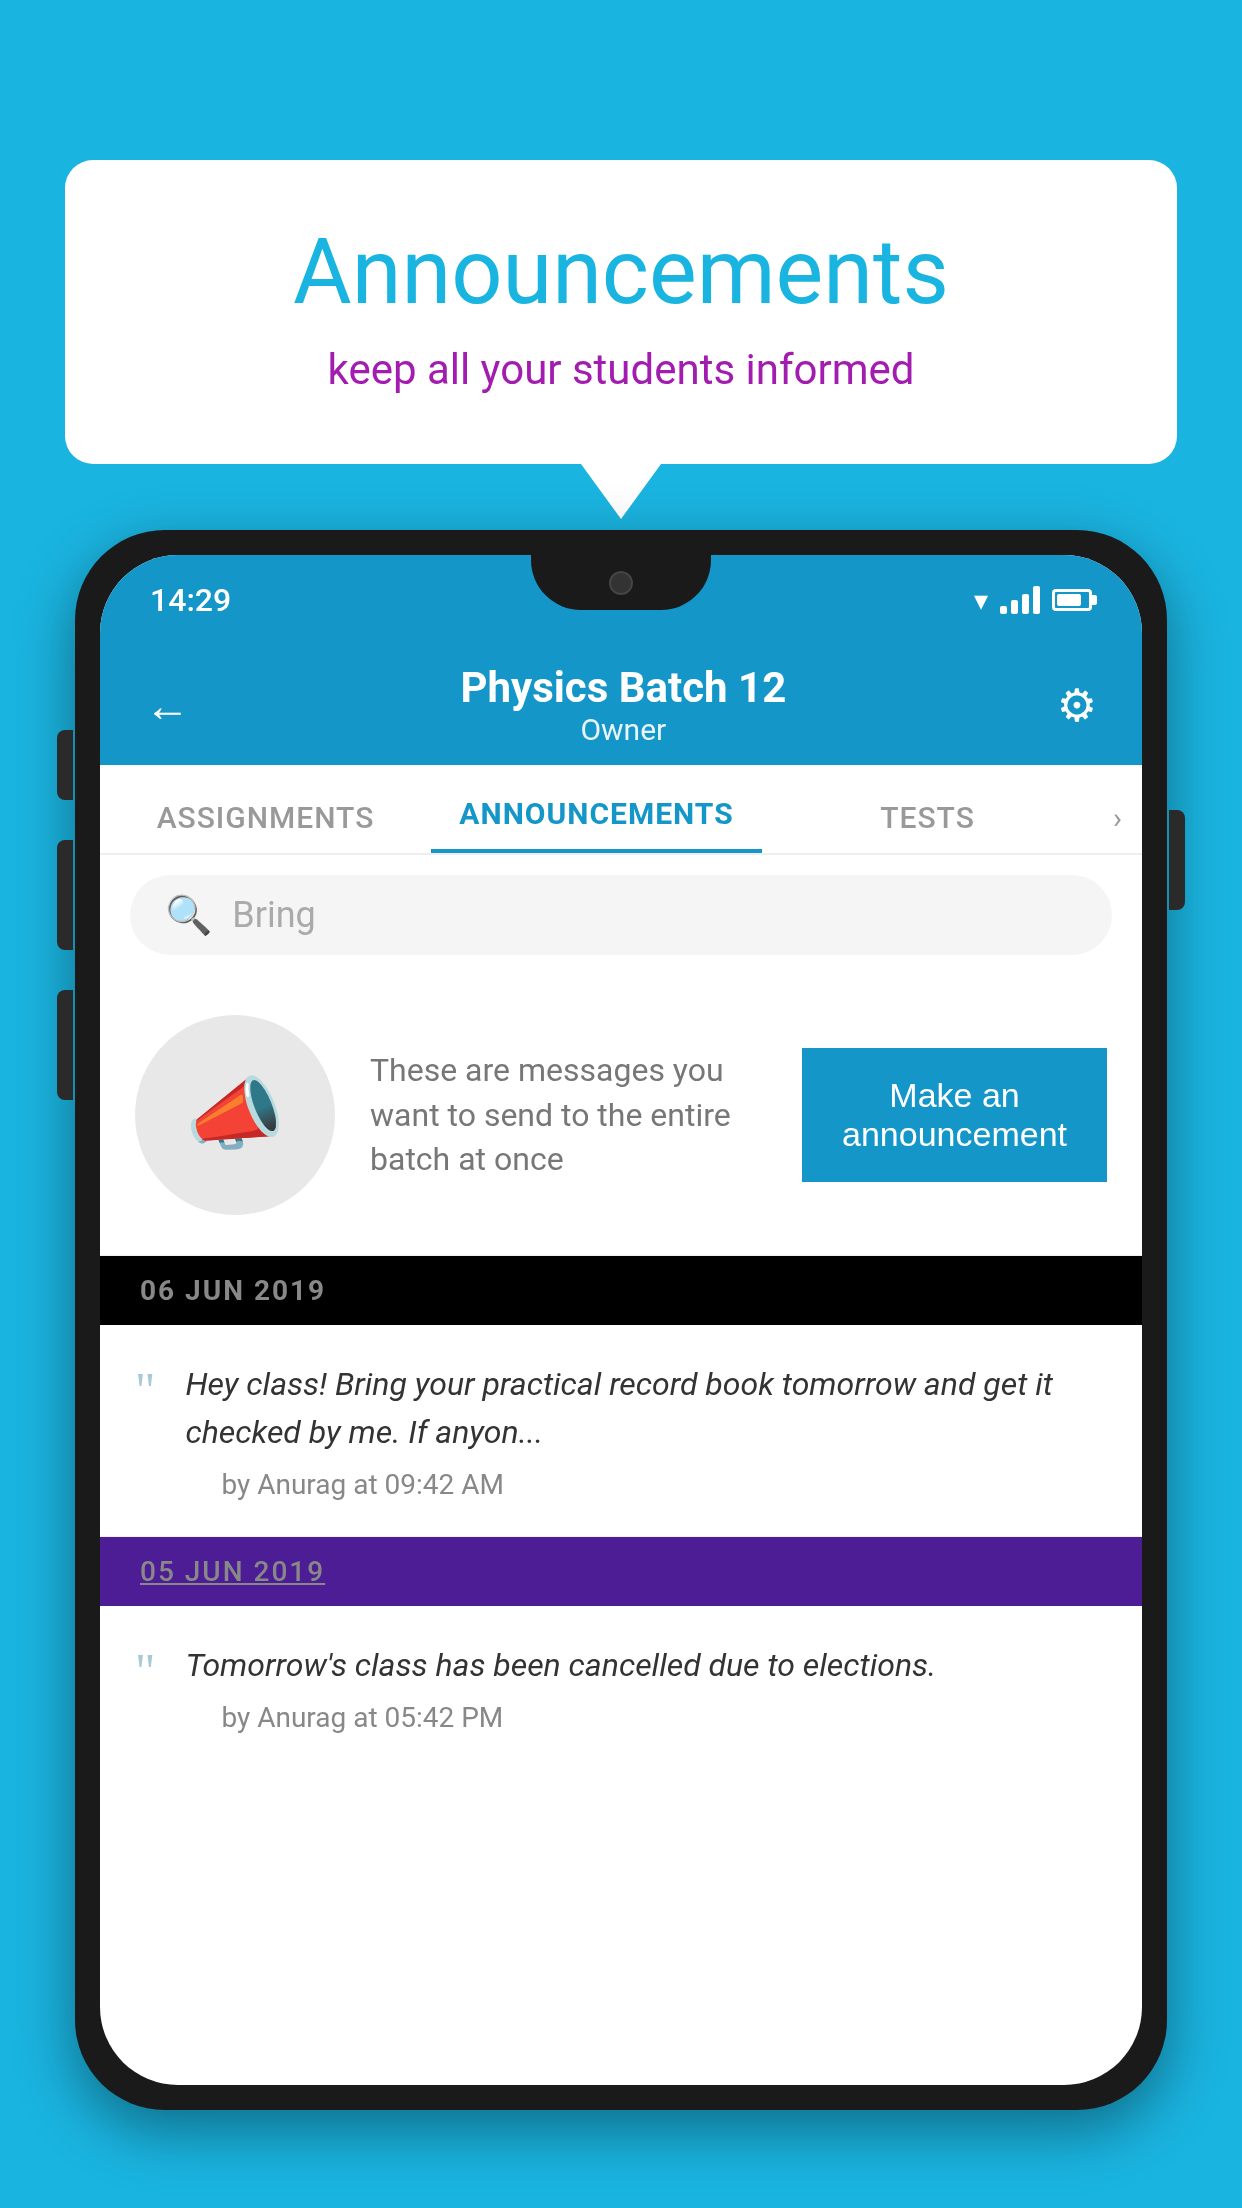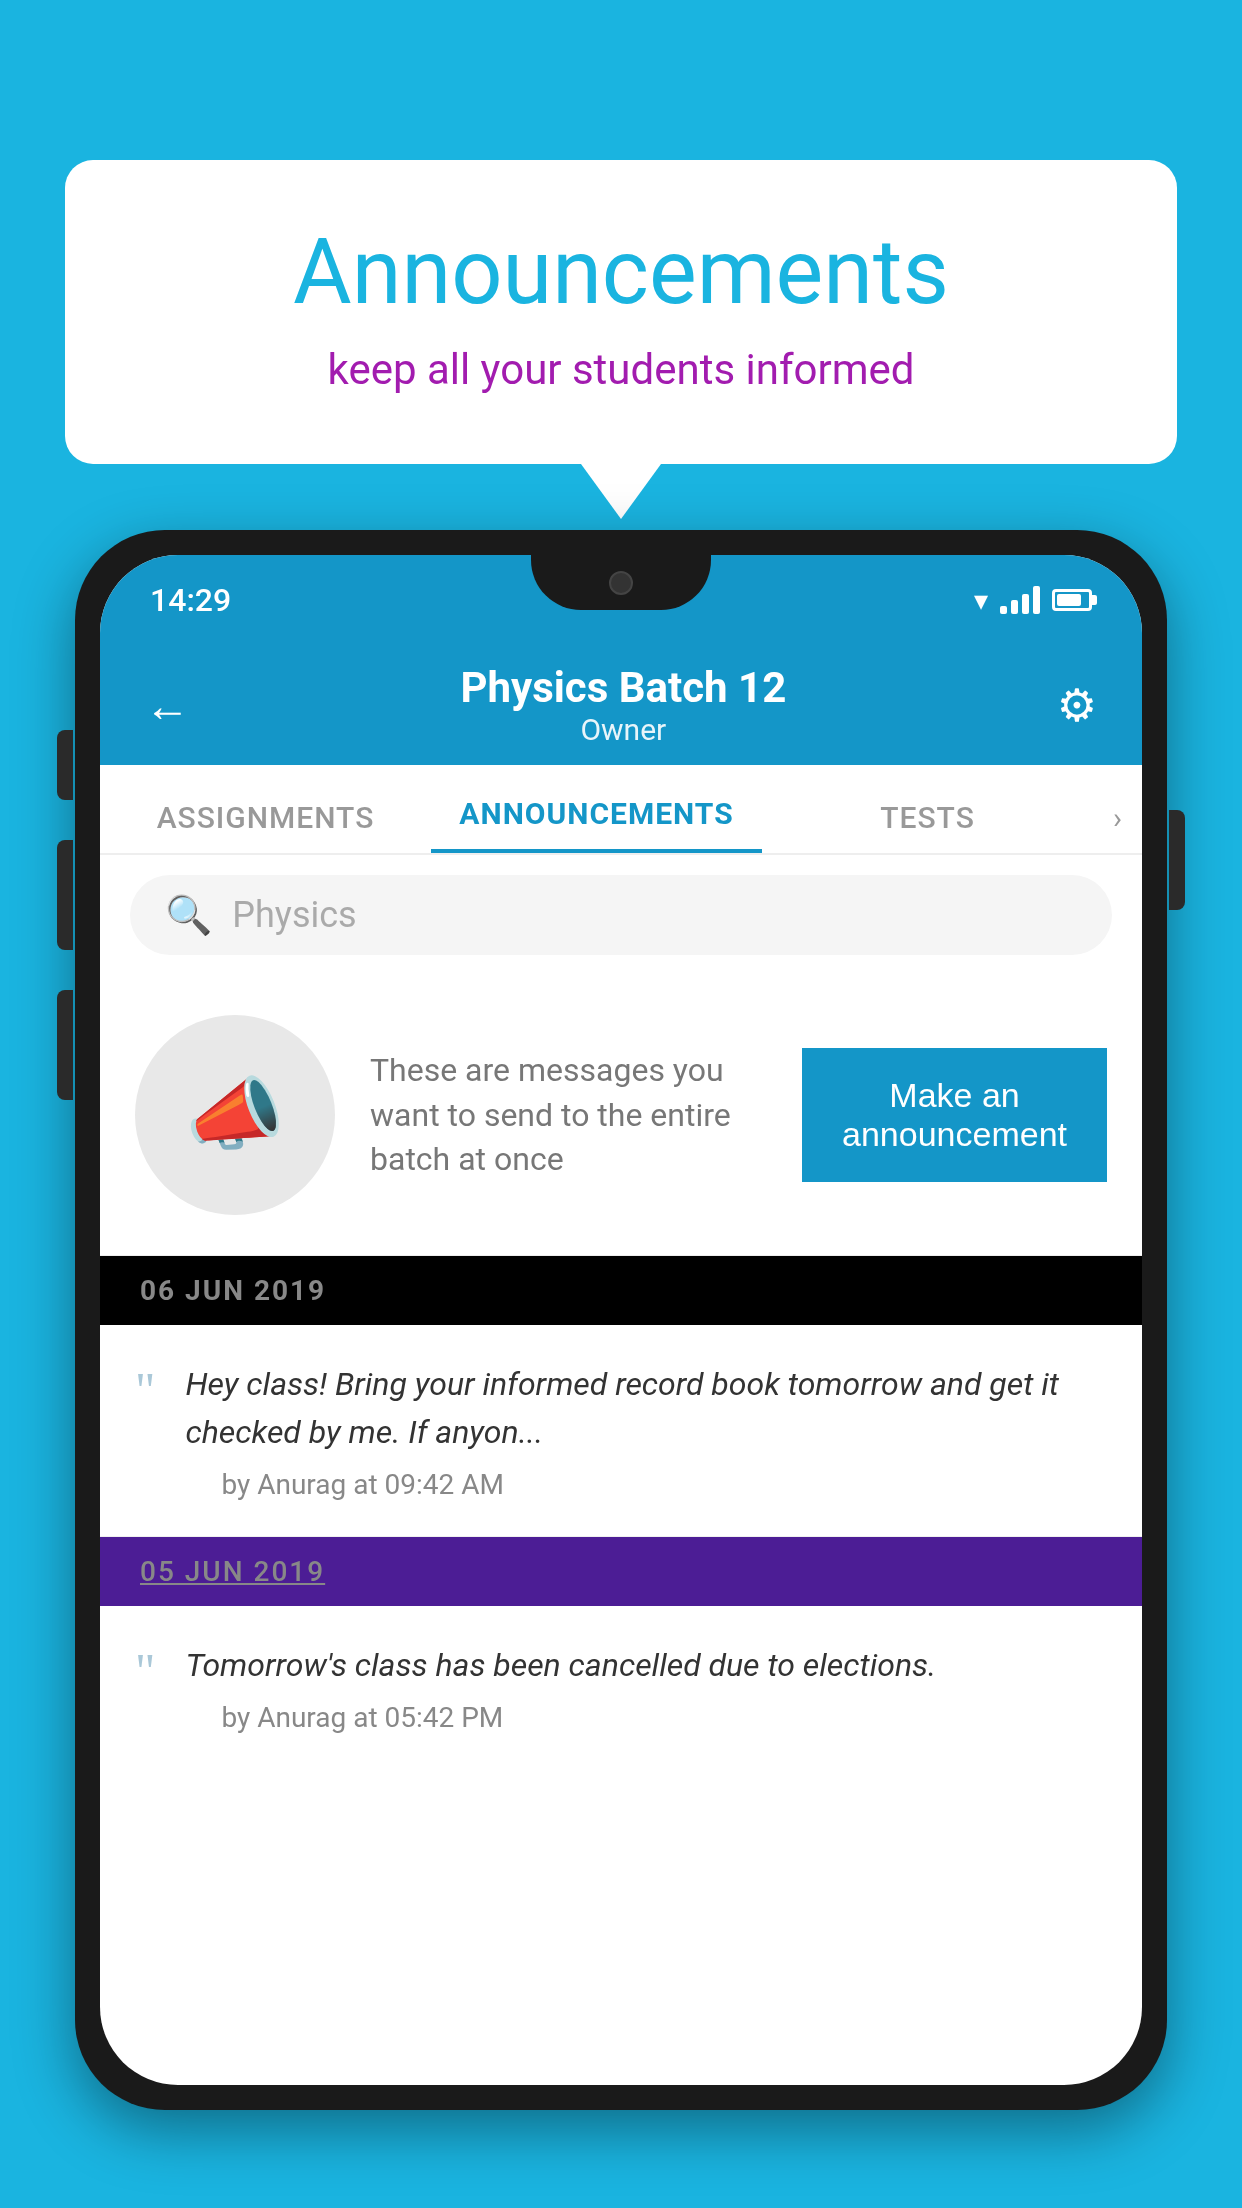--- a/index.html
+++ b/index.html
@@ -490,40 +490,40 @@
         </div>
         <div class="tab-item">
           <span>TESTS</span>
         </div>
         <div class="tab-more">›</div>
       </div>
 
       <div class="search-bar-wrapper">
         <div class="search-bar">
           <span class="search-icon">🔍</span>
-          <span class="search-text">Physics</span>
+          <span class="search-text">Bring</span>
         </div>
       </div>
 
       <div class="announcement-prompt">
         <div class="announcement-icon-circle">
           <span class="megaphone-icon">📣</span>
         </div>
         <div class="announcement-right">
           <div class="announcement-desc">These are messages you want to send to the entire batch at once</div>
           <button class="make-announcement-btn">Make an announcement</button>
         </div>
       </div>
 
       <div class="date-separator">06  JUN  2019</div>
 
       <div class="announcement-item">
         <span class="quote-icon">"</span>
         <div class="announcement-content">
-          <div class="announcement-text">Hey class! Bring your informed record book tomorrow and get it checked by me. If anyon...</div>
+          <div class="announcement-text">Hey class! Bring your practical record book tomorrow and get it checked by me. If anyon...</div>
           <div class="announcement-meta">by Anurag at 09:42 AM</div>
         </div>
       </div>
 
       <div class="date-separator-2">05  JUN  2019</div>
 
       <div class="announcement-item-2">
         <span class="quote-icon">"</span>
         <div class="announcement-content">
           <div class="announcement-text">Tomorrow's class has been cancelled due to elections.</div>

